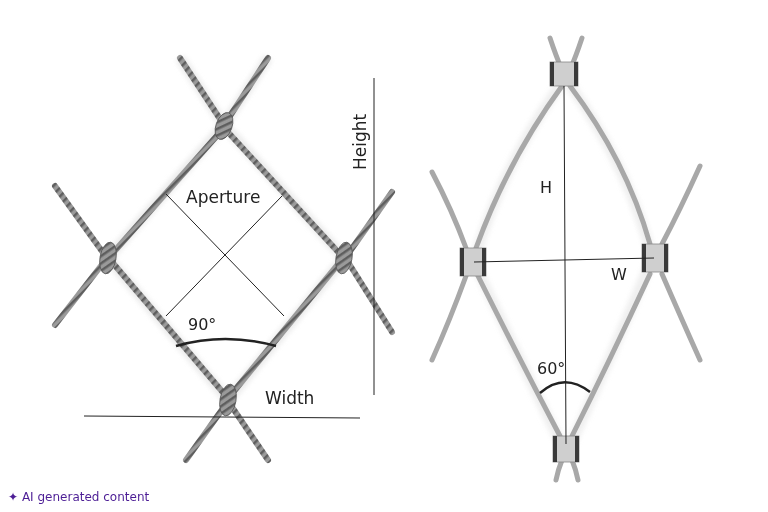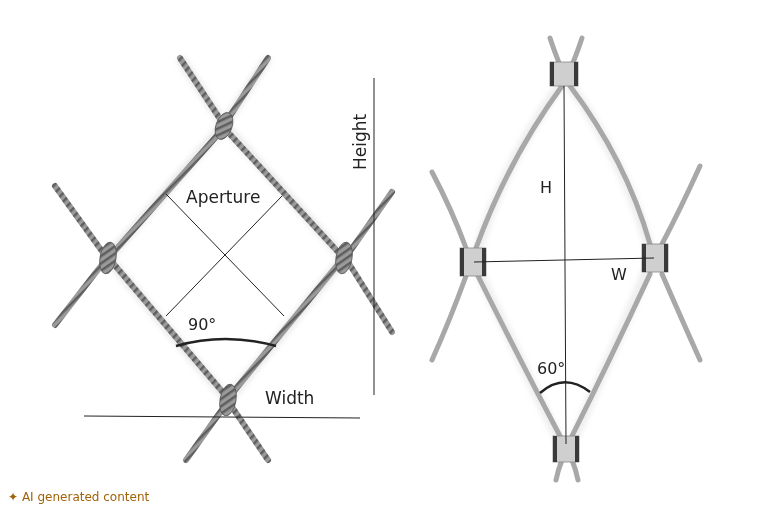--- a/index.html
+++ b/index.html
@@ -1,19 +1,19 @@
 <!DOCTYPE html>
 <html><head>
 <meta charset="utf-8">
 <style>
   html, body { margin: 0; padding: 0; background: #ffffff; }
   body { width: 768px; height: 512px; position: relative; overflow: hidden; font-family: "DejaVu Sans", sans-serif; }
   svg { position: absolute; left: 0; top: 0; }
   .lbl { font-family: "DejaVu Sans", sans-serif; fill: #222; }
-  .watermark { position: absolute; left: 8px; top: 490px; font-size: 12px; color: #a16207; font-family: "DejaVu Sans", sans-serif; }
+  .watermark { position: absolute; left: 8px; top: 490px; font-size: 12px; color: #4c1d95; font-family: "DejaVu Sans", sans-serif; }
 </style>
 </head>
 <body>
 
 <svg width="768" height="512" viewBox="0 0 768 512">
   <defs>
     <pattern id="twist" width="6" height="6" patternUnits="userSpaceOnUse" patternTransform="rotate(45)">
       <rect width="6" height="6" fill="#9a9a9a"></rect>
       <rect width="2.5" height="6" fill="#5e5e5e"></rect>
     </pattern>

